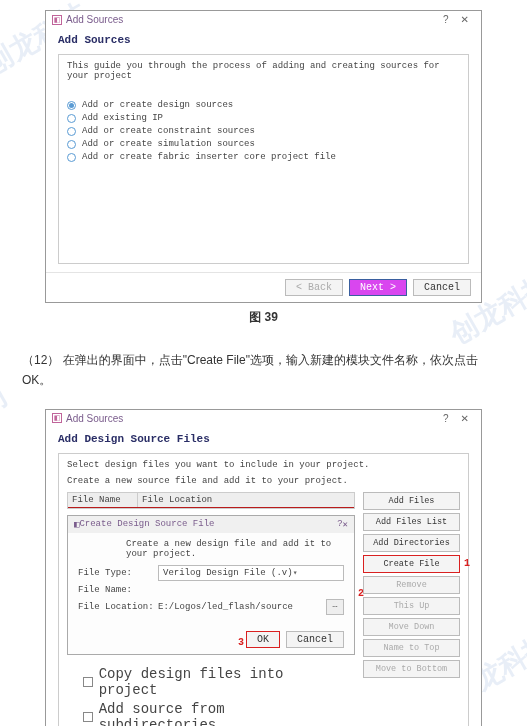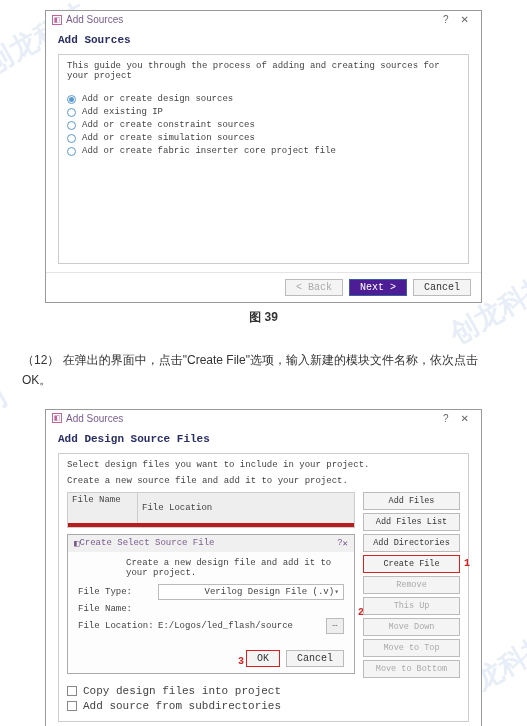--- a/index.html
+++ b/index.html
@@ -54,21 +54,21 @@
     font-family: "Courier New", monospace;
     margin: 2px 0 8px 0;
   }
   .panel {
     border: 1px solid #ccc;
     padding: 6px 8px;
     font-family: "Courier New", monospace;
     font-size: 9px;
     color: #444;
   }
-  .panel .guide { margin-bottom: 13px; }
+  .panel .guide { margin-bottom: 19px; }
   .radio-row {
     display: flex;
     align-items: flex-end;
     margin: 3px 0;
   }
   .radio {
     width: 9px; height: 9px;
     border: 1px solid #5a9bd4;
     border-radius: 50%;
     margin-right: 6px;
@@ -91,21 +91,21 @@
   }
   .btn {
     border: 1px solid #bbb;
     background: #f4f4f4;
     padding: 2px 10px;
     font-size: 10px;
     font-family: "Courier New", monospace;
     color: #333;
   }
   .btn.disabled { color: #aaa; }
-  .btn.primary { background: #4c1d95; color:#fff; border-color:#3a5f9f; }
+  .btn.primary { background: #d946ef; color:#fff; border-color:#3a5f9f; }
   .caption {
     text-align: center;
     font-weight: bold;
     font-size: 12px;
     margin: 6px 0 24px 0;
   }
   .bodytext {
     font-size: 12px;
     padding: 0 22px;
     line-height: 1.7;
@@ -113,24 +113,24 @@
   }
   .panel2-desc { font-family:"Courier New",monospace; font-size:9px; color:#444; margin-bottom:6px;}
   .file-table {
     border:1px solid #ccc;
     font-family:"Courier New",monospace;
     font-size:9px;
   }
   .file-table .hdr {
     display:flex;
     background:#eee;
-    border-bottom:4px solid #b91c1c;
+    border-bottom:1px solid #b91c1c;
   }
   .file-table .hdr .col1 { width:70px; padding:2px 4px; border-right:1px solid #ccc;}
-  .file-table .hdr .col2 { flex:1; padding:10px 4px;}
+  .file-table .hdr .col2 { flex:1; padding:2px 4px;}
   .side-btns {
     display:flex; flex-direction:column; gap:3px;
     width:97px;
   }
   .side-btns .btn { width:100%; text-align:center; padding:3px 2px; font-size:8.5px;}
   .side-btns .btn.red-outline { border:1.5px solid #d92020; }
   .row-flex { display:flex; gap:8px; }
   .inner-dialog {
     border:1px solid #aaa;
     background:#fdfdfd;
@@ -148,35 +148,35 @@
   .inner-body { padding:6px 10px; font-family:"Courier New",monospace; font-size:9px; color:#444;}
   .form-row { display:flex; align-items:center; margin:4px 0; }
   .form-row .lbl { width:80px; }
   .form-row .fld {
     flex:1;
     border:1px solid #bbb;
     padding:2px 4px;
     background:#fff;
     font-size:9px;
     display:flex;
-    justify-content:flex-end;
+    justify-content:flex-start;
     align-items:center;
   }
   .form-row .fld.red-outline { border:1.5px solid #d92020; }
   .form-row .browse { width:18px;height:16px;border:1px solid #bbb;margin-left:4px;background:#eee;font-size:9px;text-align:center;}
   .inner-footer {
     display:flex; justify-content:flex-end; gap:6px; padding:6px 10px;
   }
   .red-num {
     color:#d92020;
     font-weight:bold;
     font-size:10px;
     position:absolute;
   }
-  .checkbox-row { display:flex; align-items:center; margin:3px 0; font-family:"Courier New",monospace; font-size:11px;}
+  .checkbox-row { display:flex; align-items:center; margin:3px 16px; font-family:"Courier New",monospace; font-size:14px;}
   .checkbox {
     width:10px;height:10px;border:1px solid #888;margin-right:6px;background:#fff;
   }
   .chev { font-size:8px; color:#666;}
 </style>
 </head>
 <body>
 
 <div class="watermark" style="top:20px;left:-20px;">创龙科技</div>
 <div class="watermark" style="top:290px;right:-30px;">创龙科技</div>
@@ -249,21 +249,21 @@
           <div class="file-table">
             <div class="hdr">
               <div class="col1">File Name</div>
               <div class="col2">File Location</div>
             </div>
           </div>
 
           <div class="inner-dialog" style="position:relative;">
             <div class="inner-titlebar">
               <span class="app-icon">◧</span>
-              <span>Create Select Source File</span>
+              <span>Create Design Source File</span>
               <span class="sp"></span>
               <span class="winbtn">?</span>
               <span class="winbtn">✕</span>
             </div>
             <div class="inner-body">
               <div style="margin-bottom:6px;margin-left:48px;">Create a new design file and add it to your project.</div>
               <div class="form-row">
                 <span class="lbl">File Type:</span>
                 <span class="fld">
                   <span>Verilog Design File (.v)</span>
@@ -299,21 +299,21 @@
         </div>
 
         <div class="side-btns" style="position:relative;">
           <div class="btn">Add Files</div>
           <div class="btn">Add Files List</div>
           <div class="btn">Add Directories</div>
           <div class="btn red-outline">Create File</div>
           <div class="btn disabled">Remove</div>
           <div class="btn disabled">This Up</div>
           <div class="btn disabled">Move Down</div>
-          <div class="btn disabled">Move to Top</div>
+          <div class="btn disabled">Name to Top</div>
           <div class="btn disabled">Move to Bottom</div>
           <span class="red-num" style="right:-10px; top:66px;">1</span>
         </div>
       </div>
     </div>
   </div>
   <div class="dlg-footer">
     <div class="btn">&lt; Back</div>
     <div class="btn disabled">OK</div>
     <div class="btn">Cancel</div>

